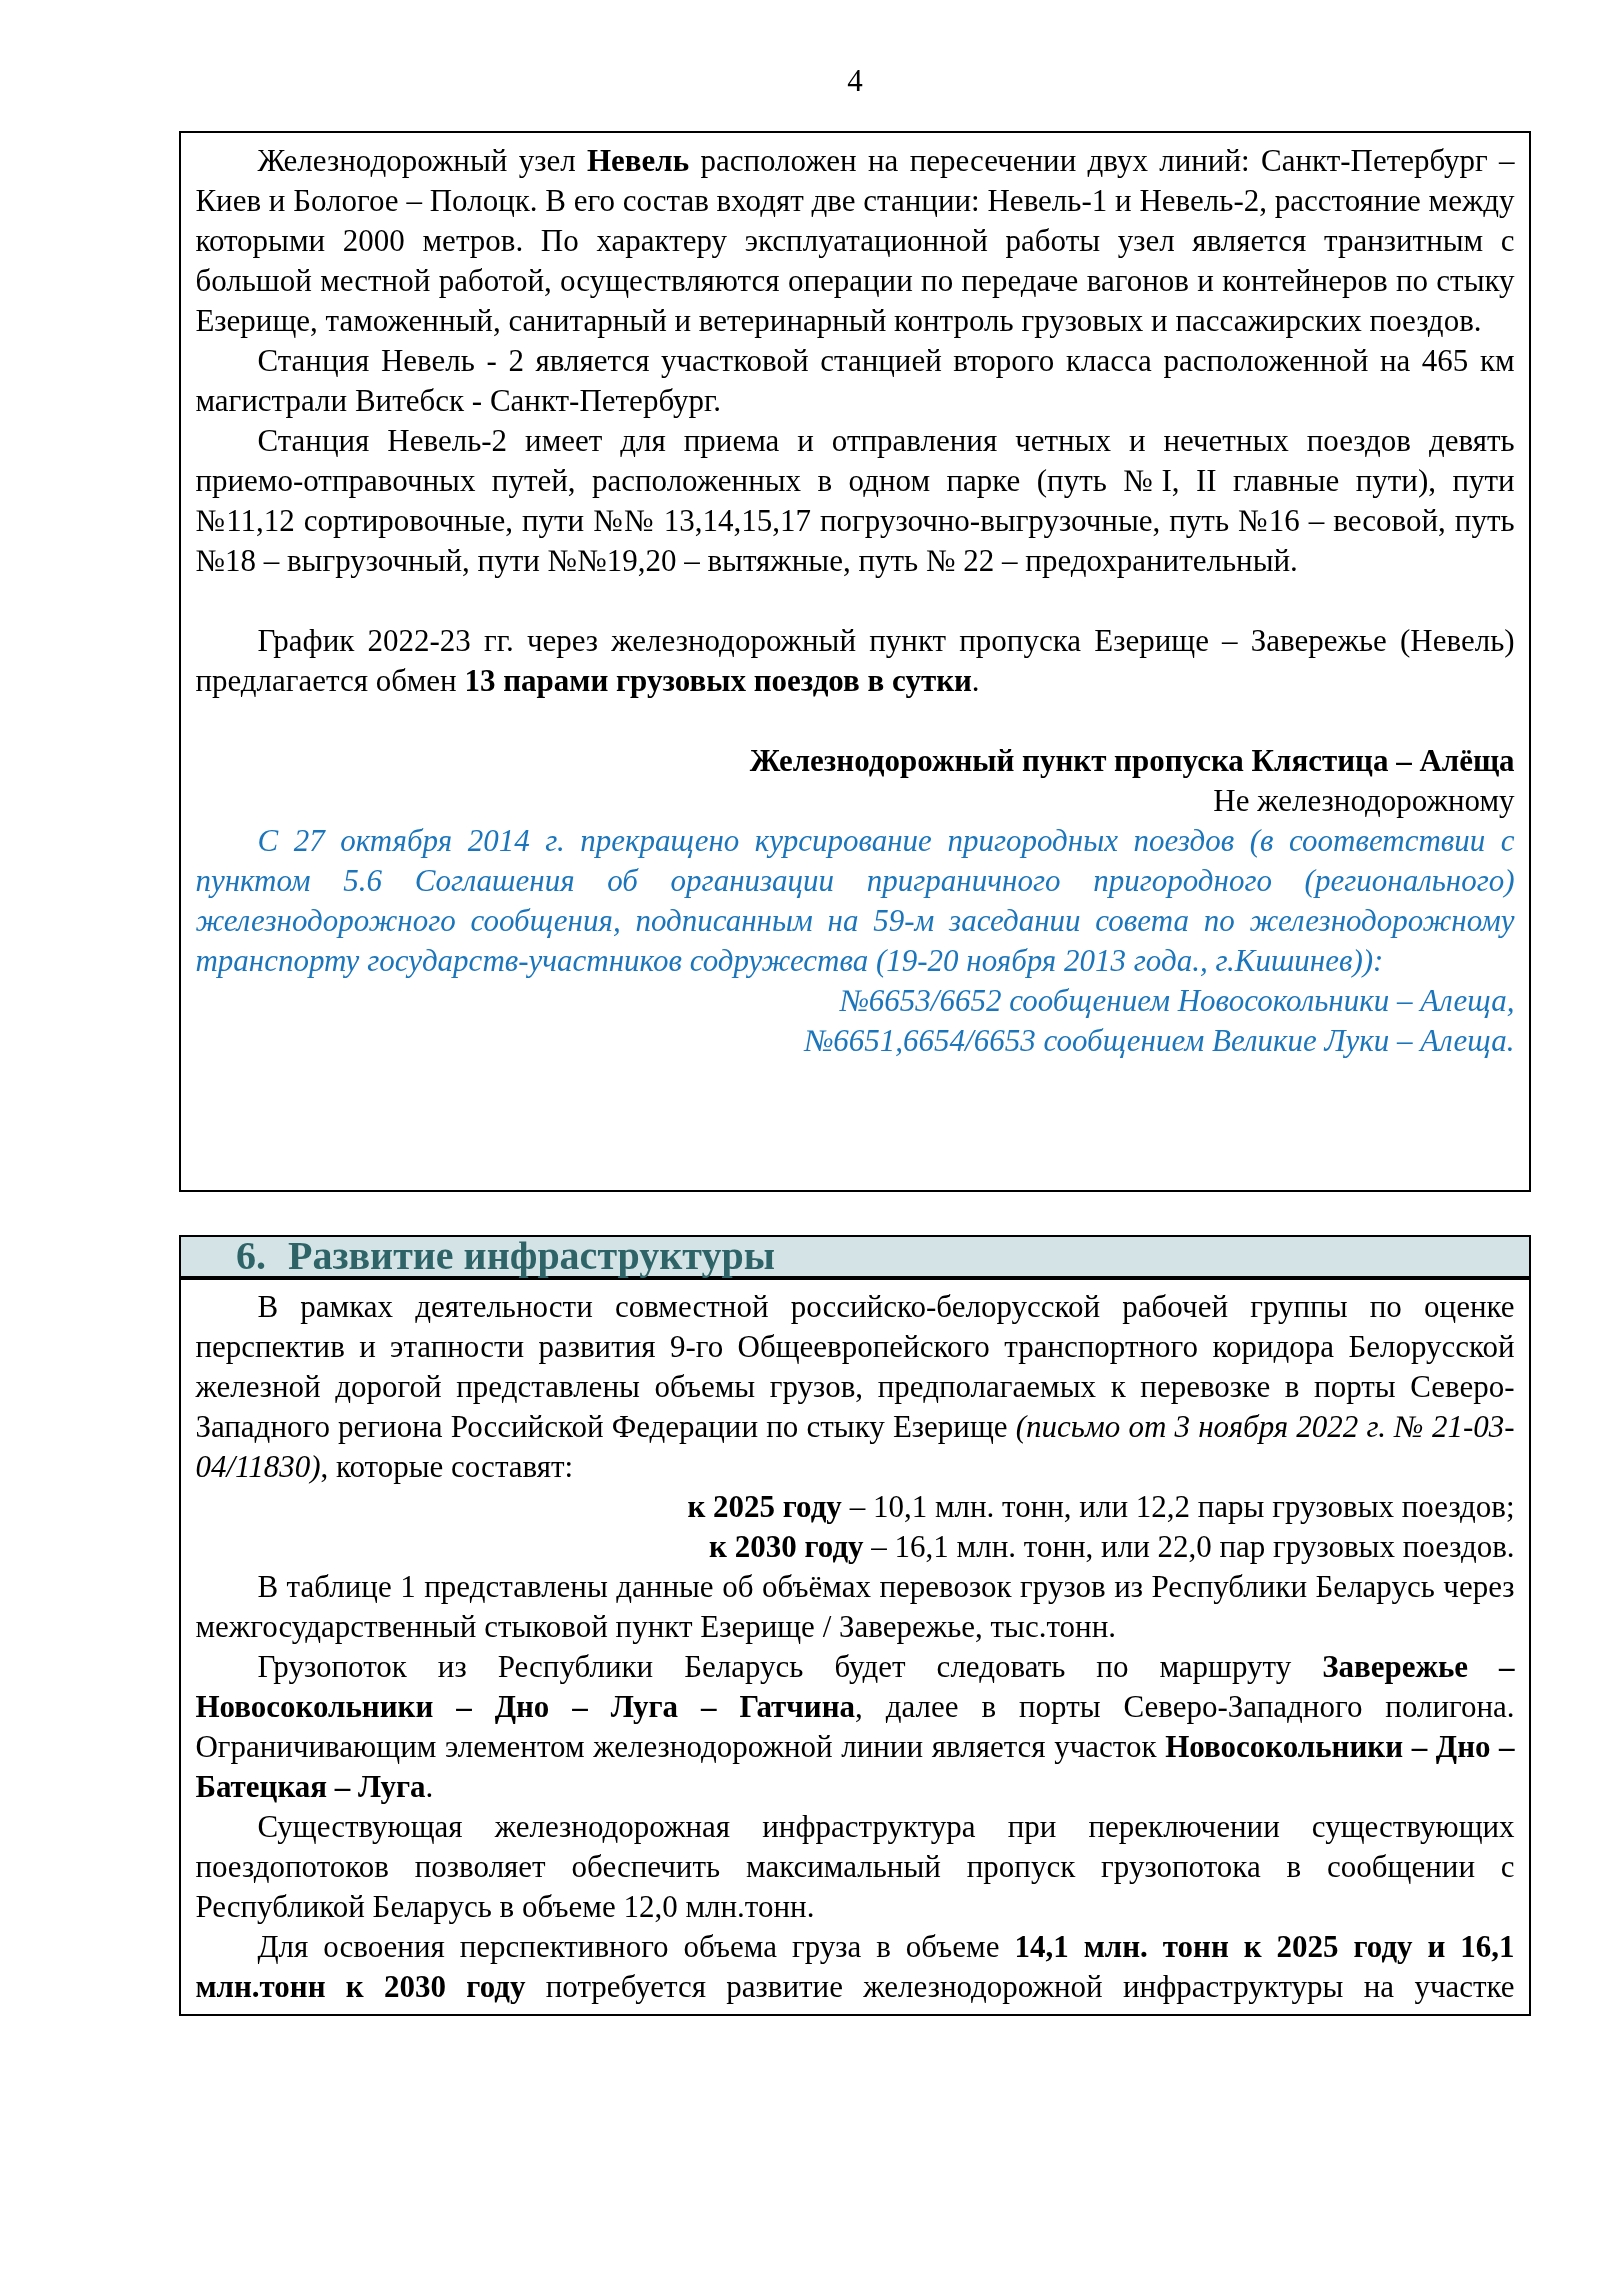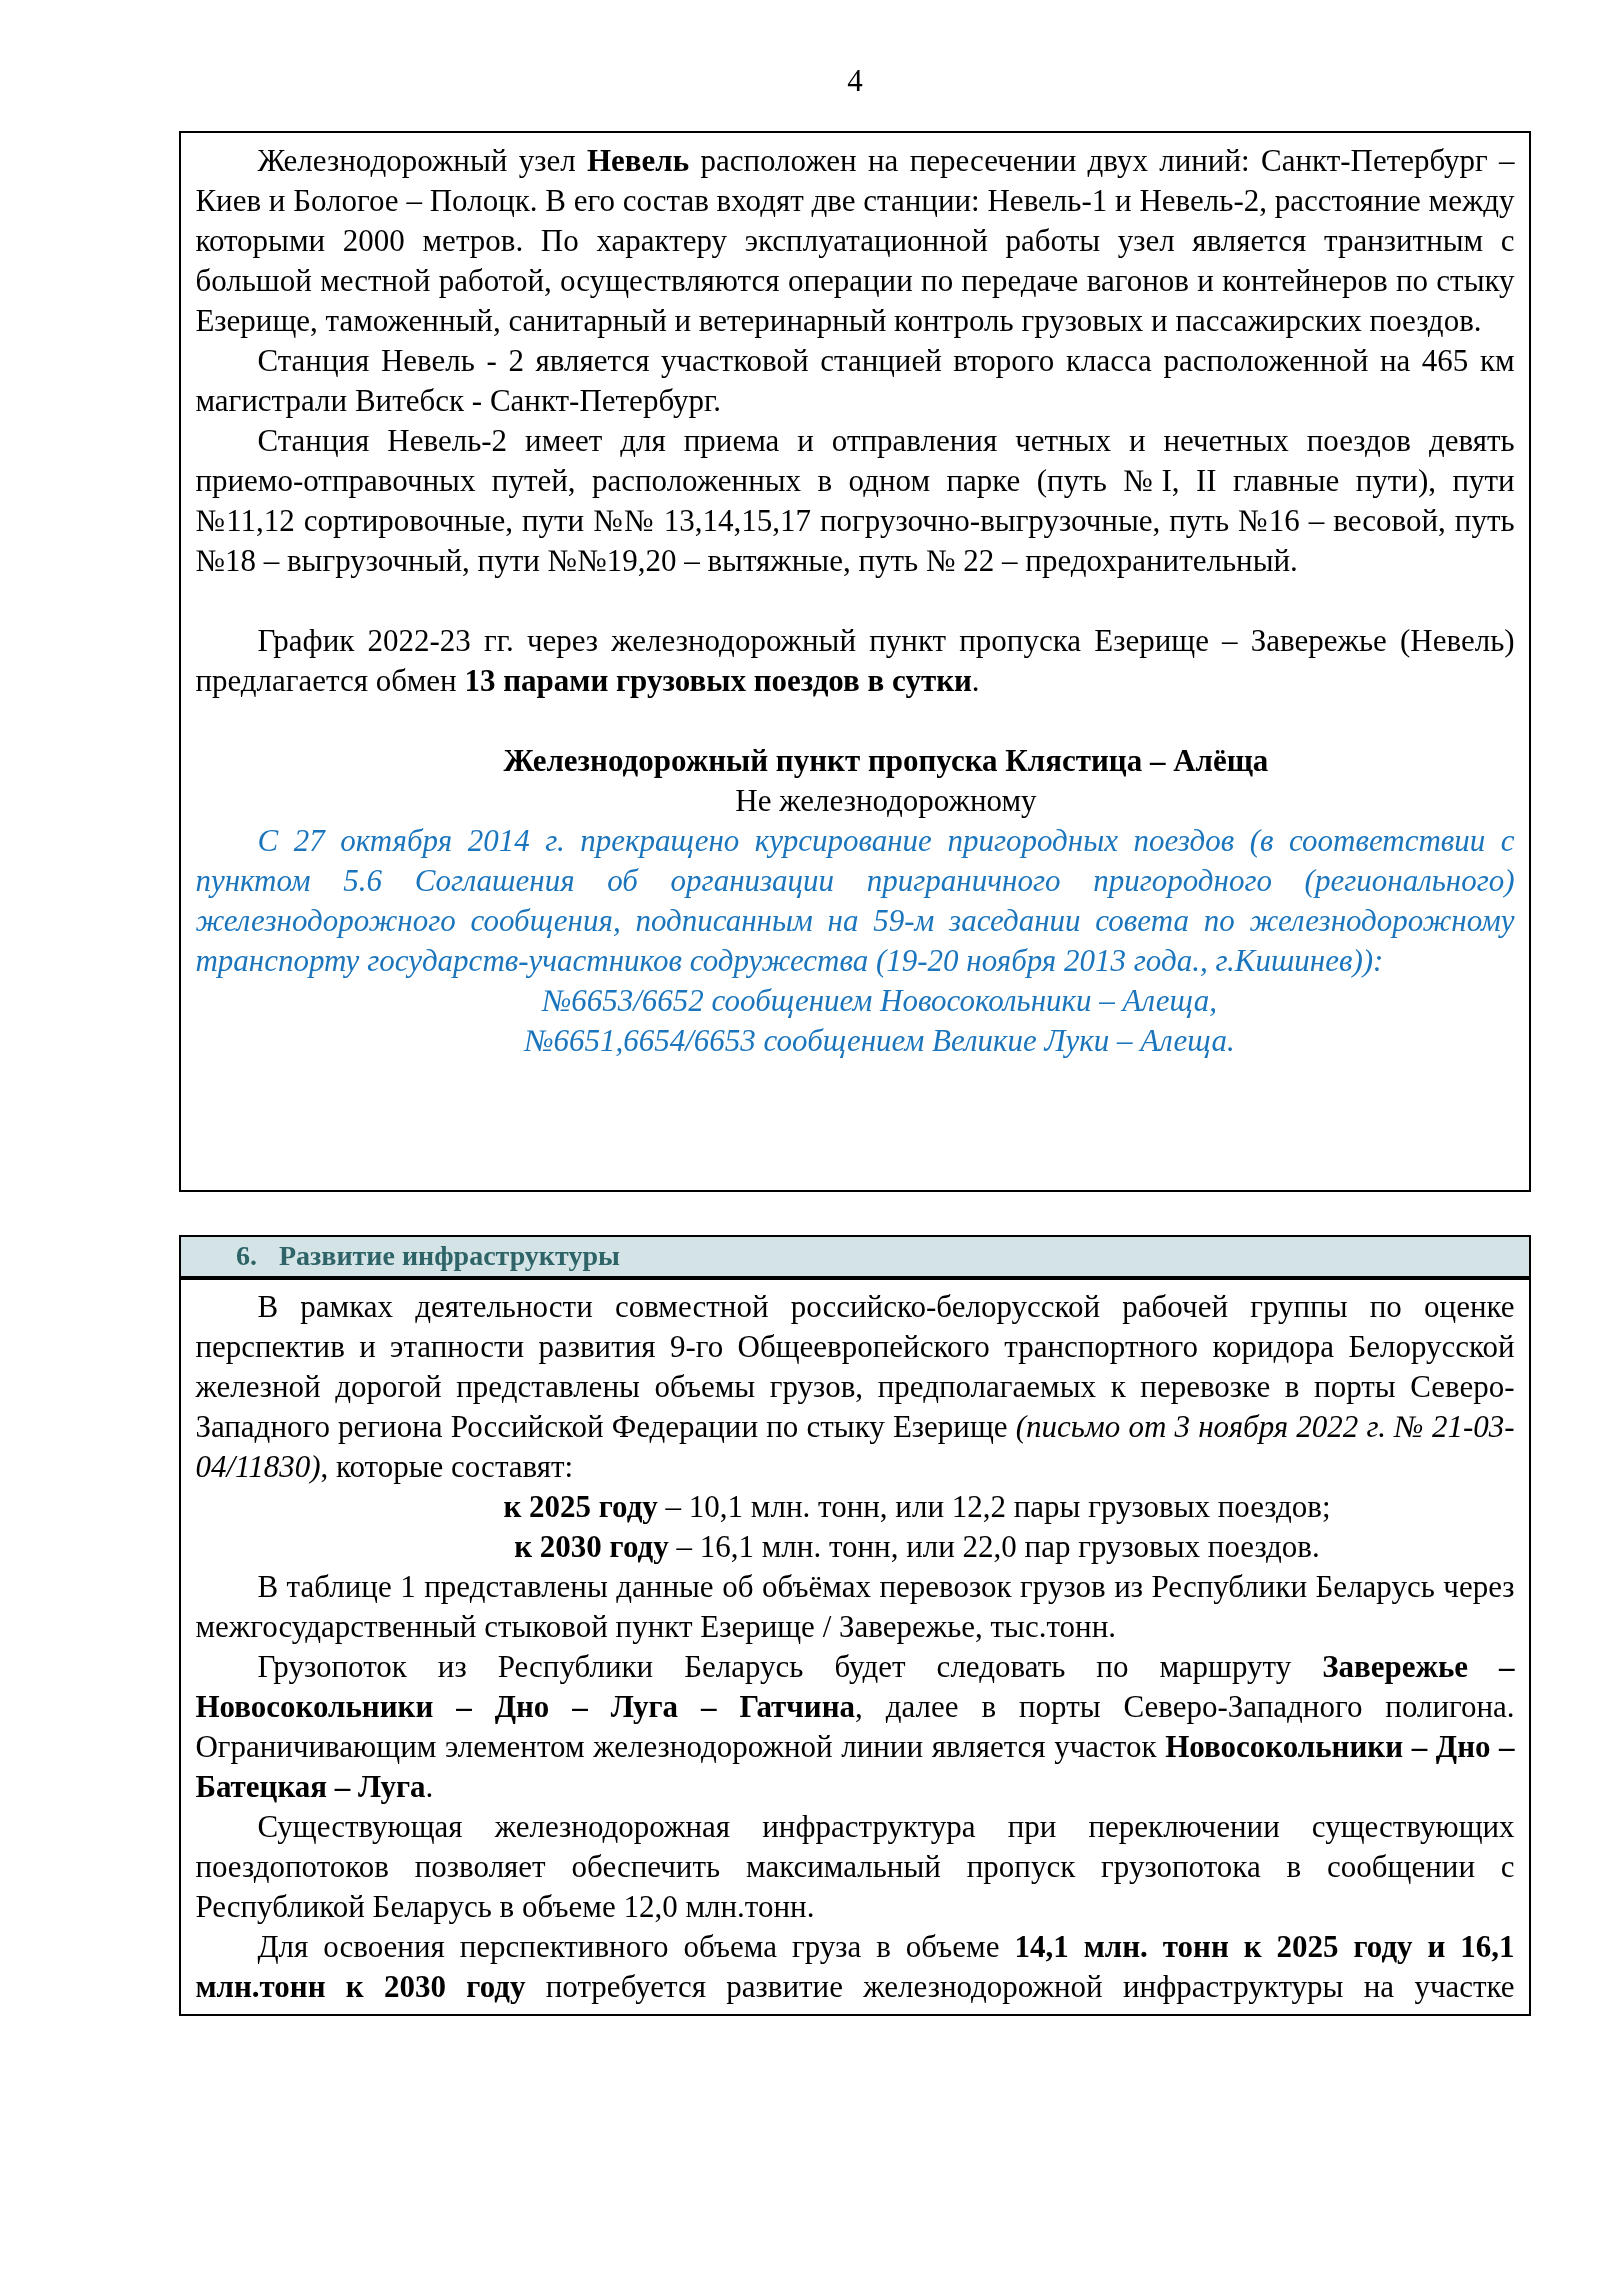--- a/index.html
+++ b/index.html
@@ -13,34 +13,34 @@
   .box1{
     margin-top:33px;height:1061px;box-sizing:border-box;
     border:2.6px solid var(--border-black,#000);
     padding:7.9px 14.4px 0 14.4px;overflow:hidden;
   }
   .section-header{
     margin-top:43px;height:41px;box-sizing:border-box;
     border:2px solid var(--border-black,#000);border-bottom:none;
     background:var(--header-bg,#d4e4e6);
     color:var(--header-text,#2e6468);
-    font-weight:bold;font-size:28px;line-height:38px;
+    font-weight:bold;font-size:40px;line-height:38px;
     padding-left:55px;white-space:nowrap;
   }
   .section-header .sh-title{margin-left:22px;}
   .box2{
     height:740px;box-sizing:border-box;
     border:2px solid var(--border-black,#000);border-top:4.6px solid var(--border-black,#000);
     padding:6.5px 14.4px 0 14.4px;overflow:hidden;
   }
   .para{
     margin:0;font-size:31px;line-height:40px;
     text-align:justify;text-indent:62px;
   }
-  .para.left{text-align:center;}
+  .para.left{text-align:right;}
   .para.gap{margin-top:40px;}
   .para.deep{text-indent:124px;}
   .para.hang{text-indent:49px;}
   .para.blue{color:var(--accent-blue,#1b75bc);font-style:italic;}
   .run-b{font-weight:bold;}
   .run-i{font-style:italic;}
 </style>
 </head>
 <body>
 

